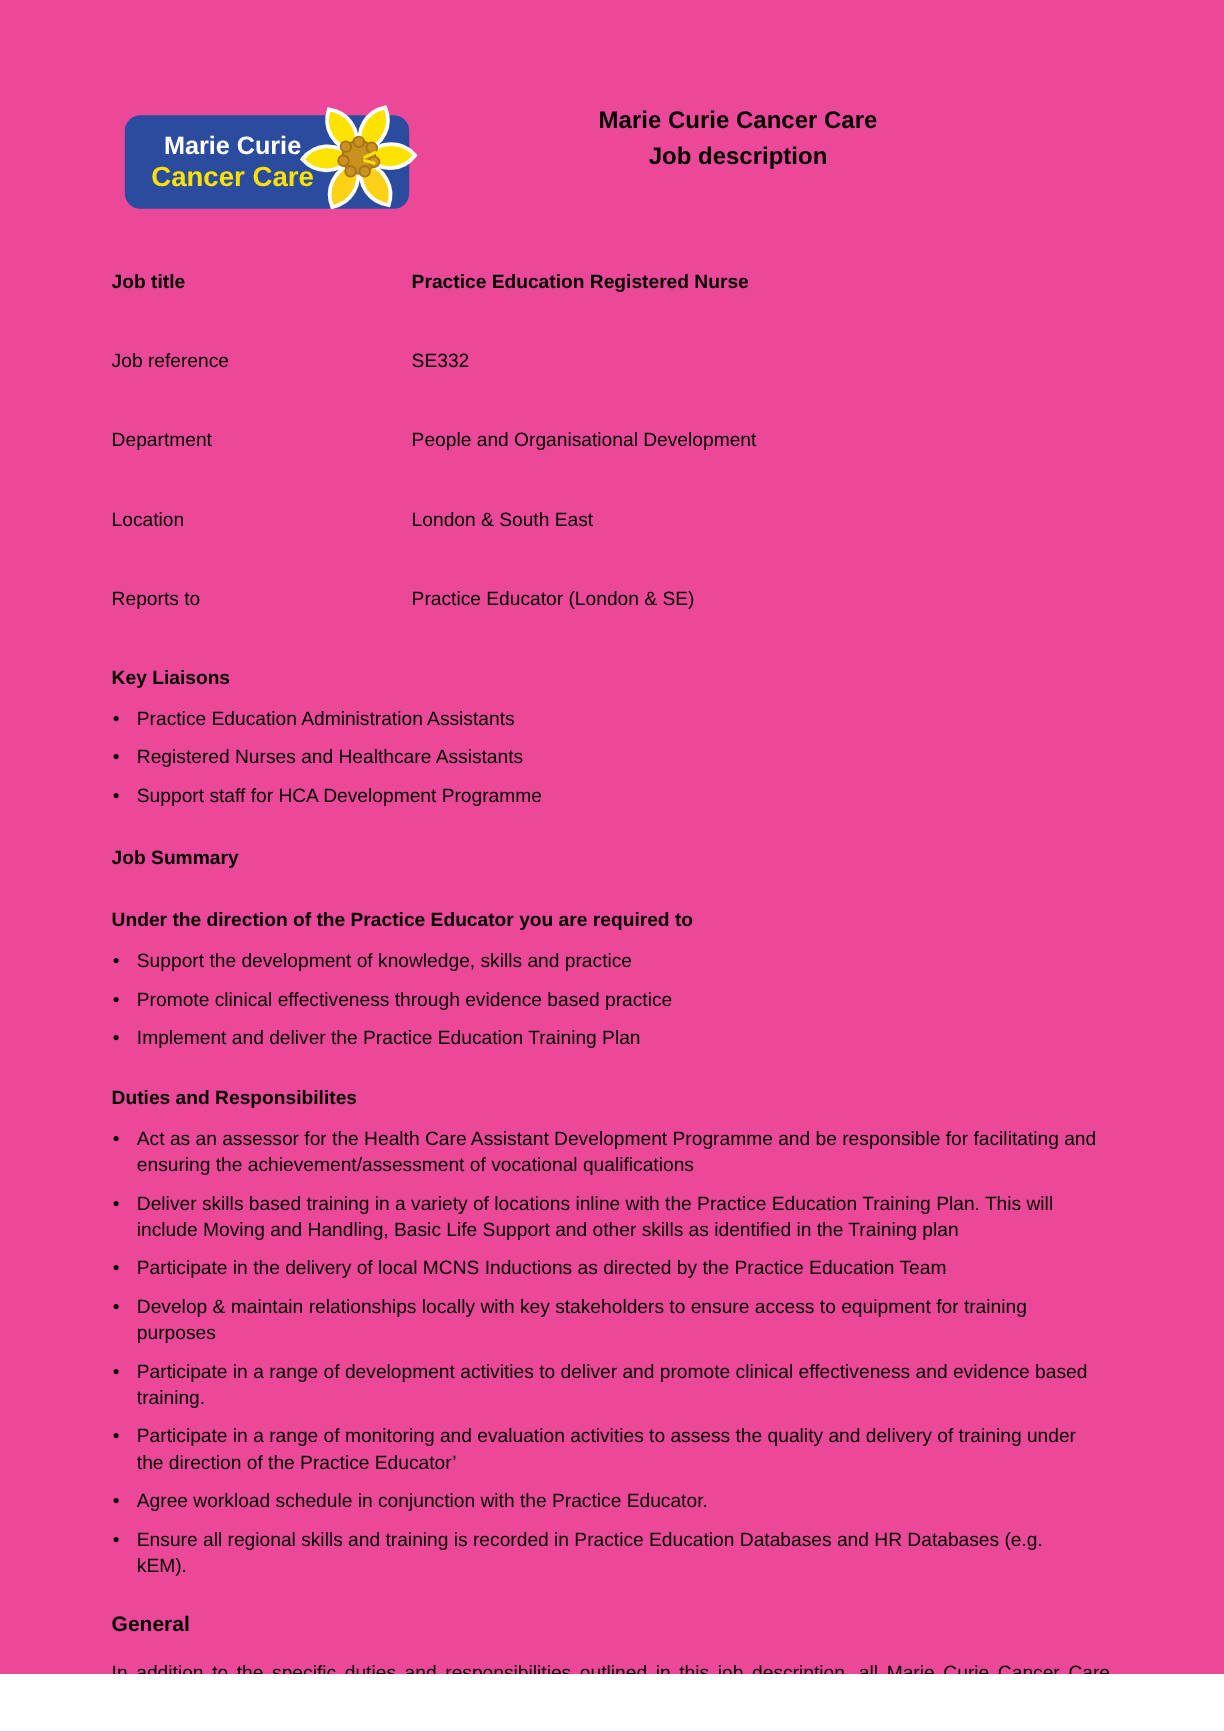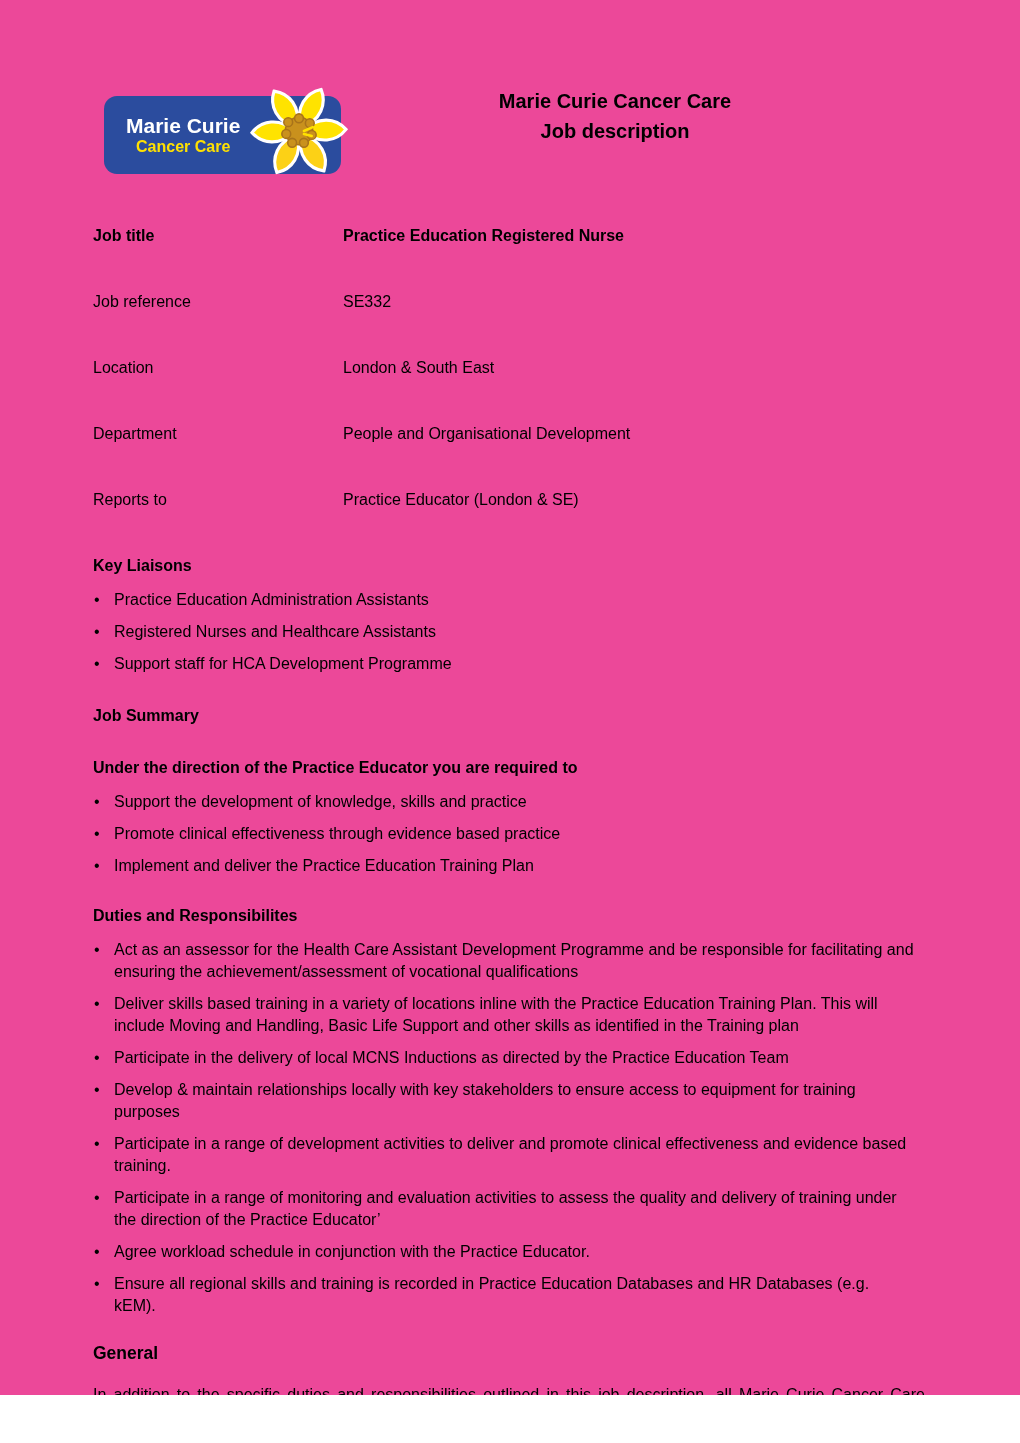--- a/index.html
+++ b/index.html
@@ -41,21 +41,21 @@
   }
   .logo-line1 {
     display: block;
     color: #ffffff;
     font-size: 21px;
     font-weight: bold;
   }
   .logo-line2 {
     display: block;
     color: #ffe100;
-    font-size: 16px;
+    font-size: 23px;
     font-weight: bold;
   }
   .daffodil {
     position: absolute;
     left: 150px;
     top: -6px;
     width: 98px;
     height: 98px;
   }
   .titles {
@@ -182,26 +182,26 @@
     <div class="details">
       <div class="drow title-row">
         <div class="dlabel">Job title</div>
         <div class="dvalue">Practice Education Registered Nurse</div>
       </div>
       <div class="drow">
         <div class="dlabel">Job reference</div>
         <div class="dvalue">SE332</div>
       </div>
       <div class="drow">
+        <div class="dlabel">Department</div>
+        <div class="dvalue">People and Organisational Development</div>
+      </div>
+      <div class="drow">
         <div class="dlabel">Location</div>
         <div class="dvalue">London &amp; South East</div>
-      </div>
-      <div class="drow">
-        <div class="dlabel">Department</div>
-        <div class="dvalue">People and Organisational Development</div>
       </div>
       <div class="drow">
         <div class="dlabel">Reports to</div>
         <div class="dvalue">Practice Educator (London &amp; SE)</div>
       </div>
     </div>
 
     <h2 class="sec kl">Key Liaisons</h2>
     <ul class="bullets">
       <li>Practice Education Administration Assistants</li>

